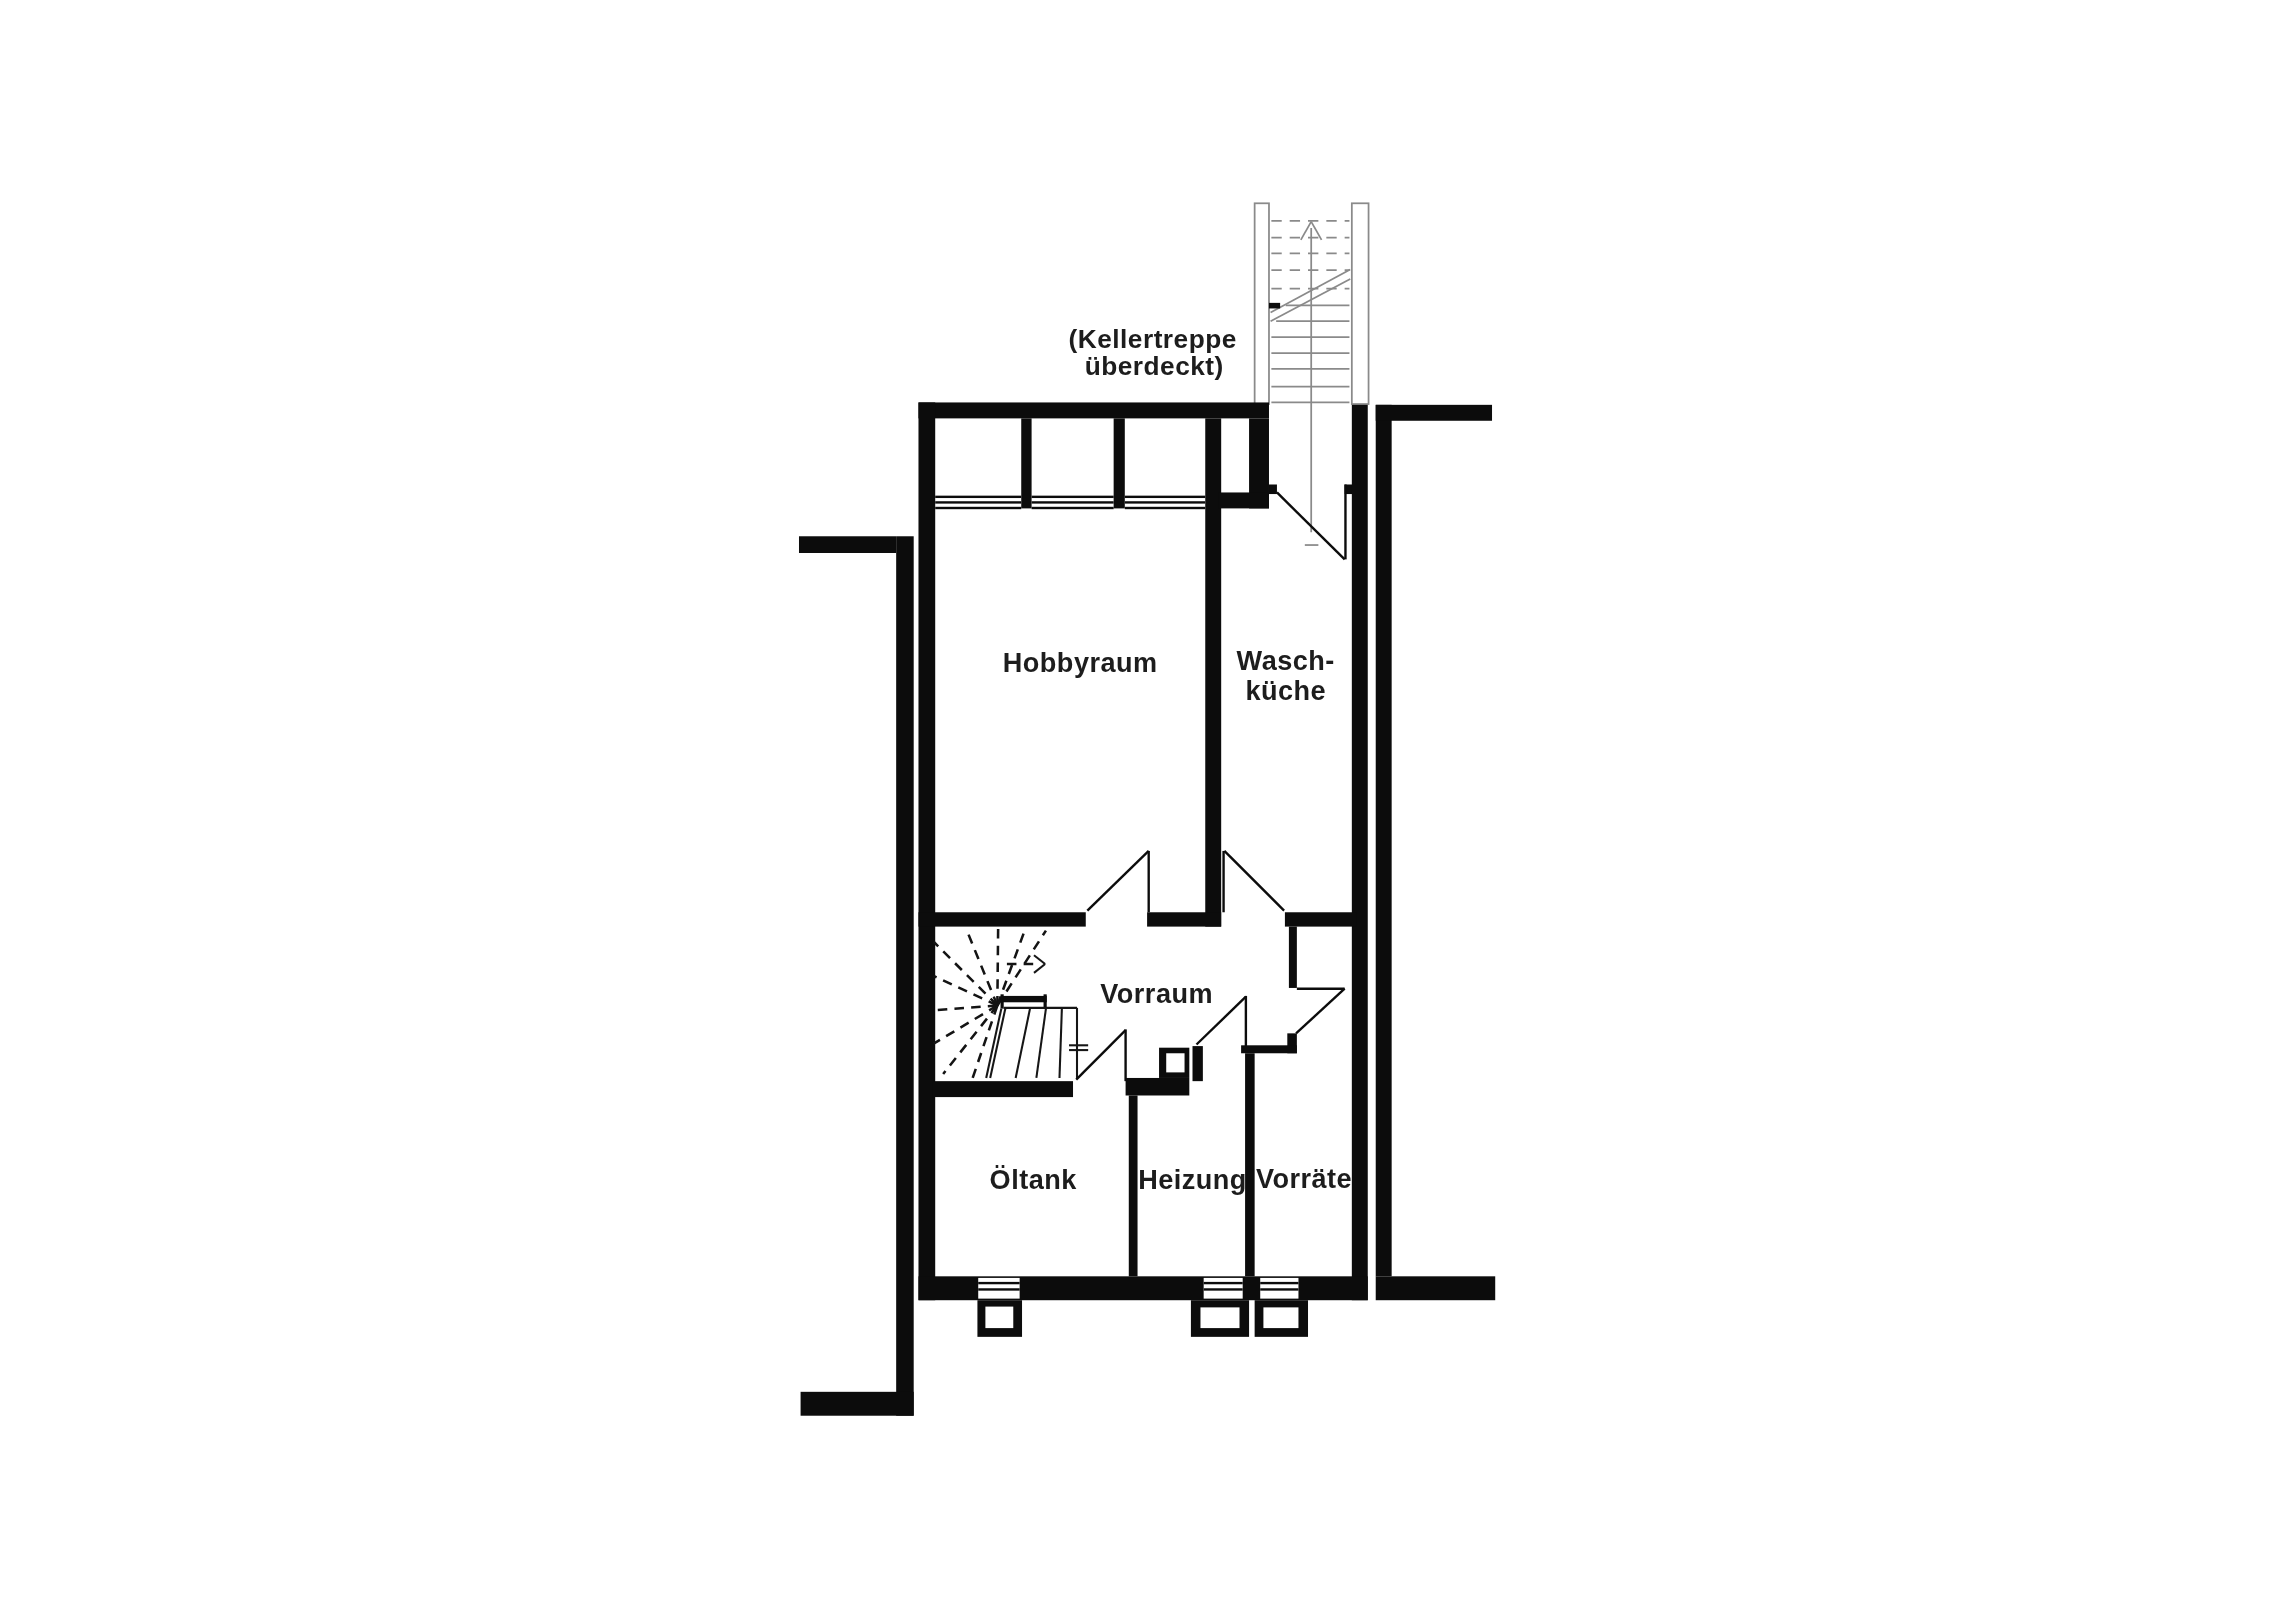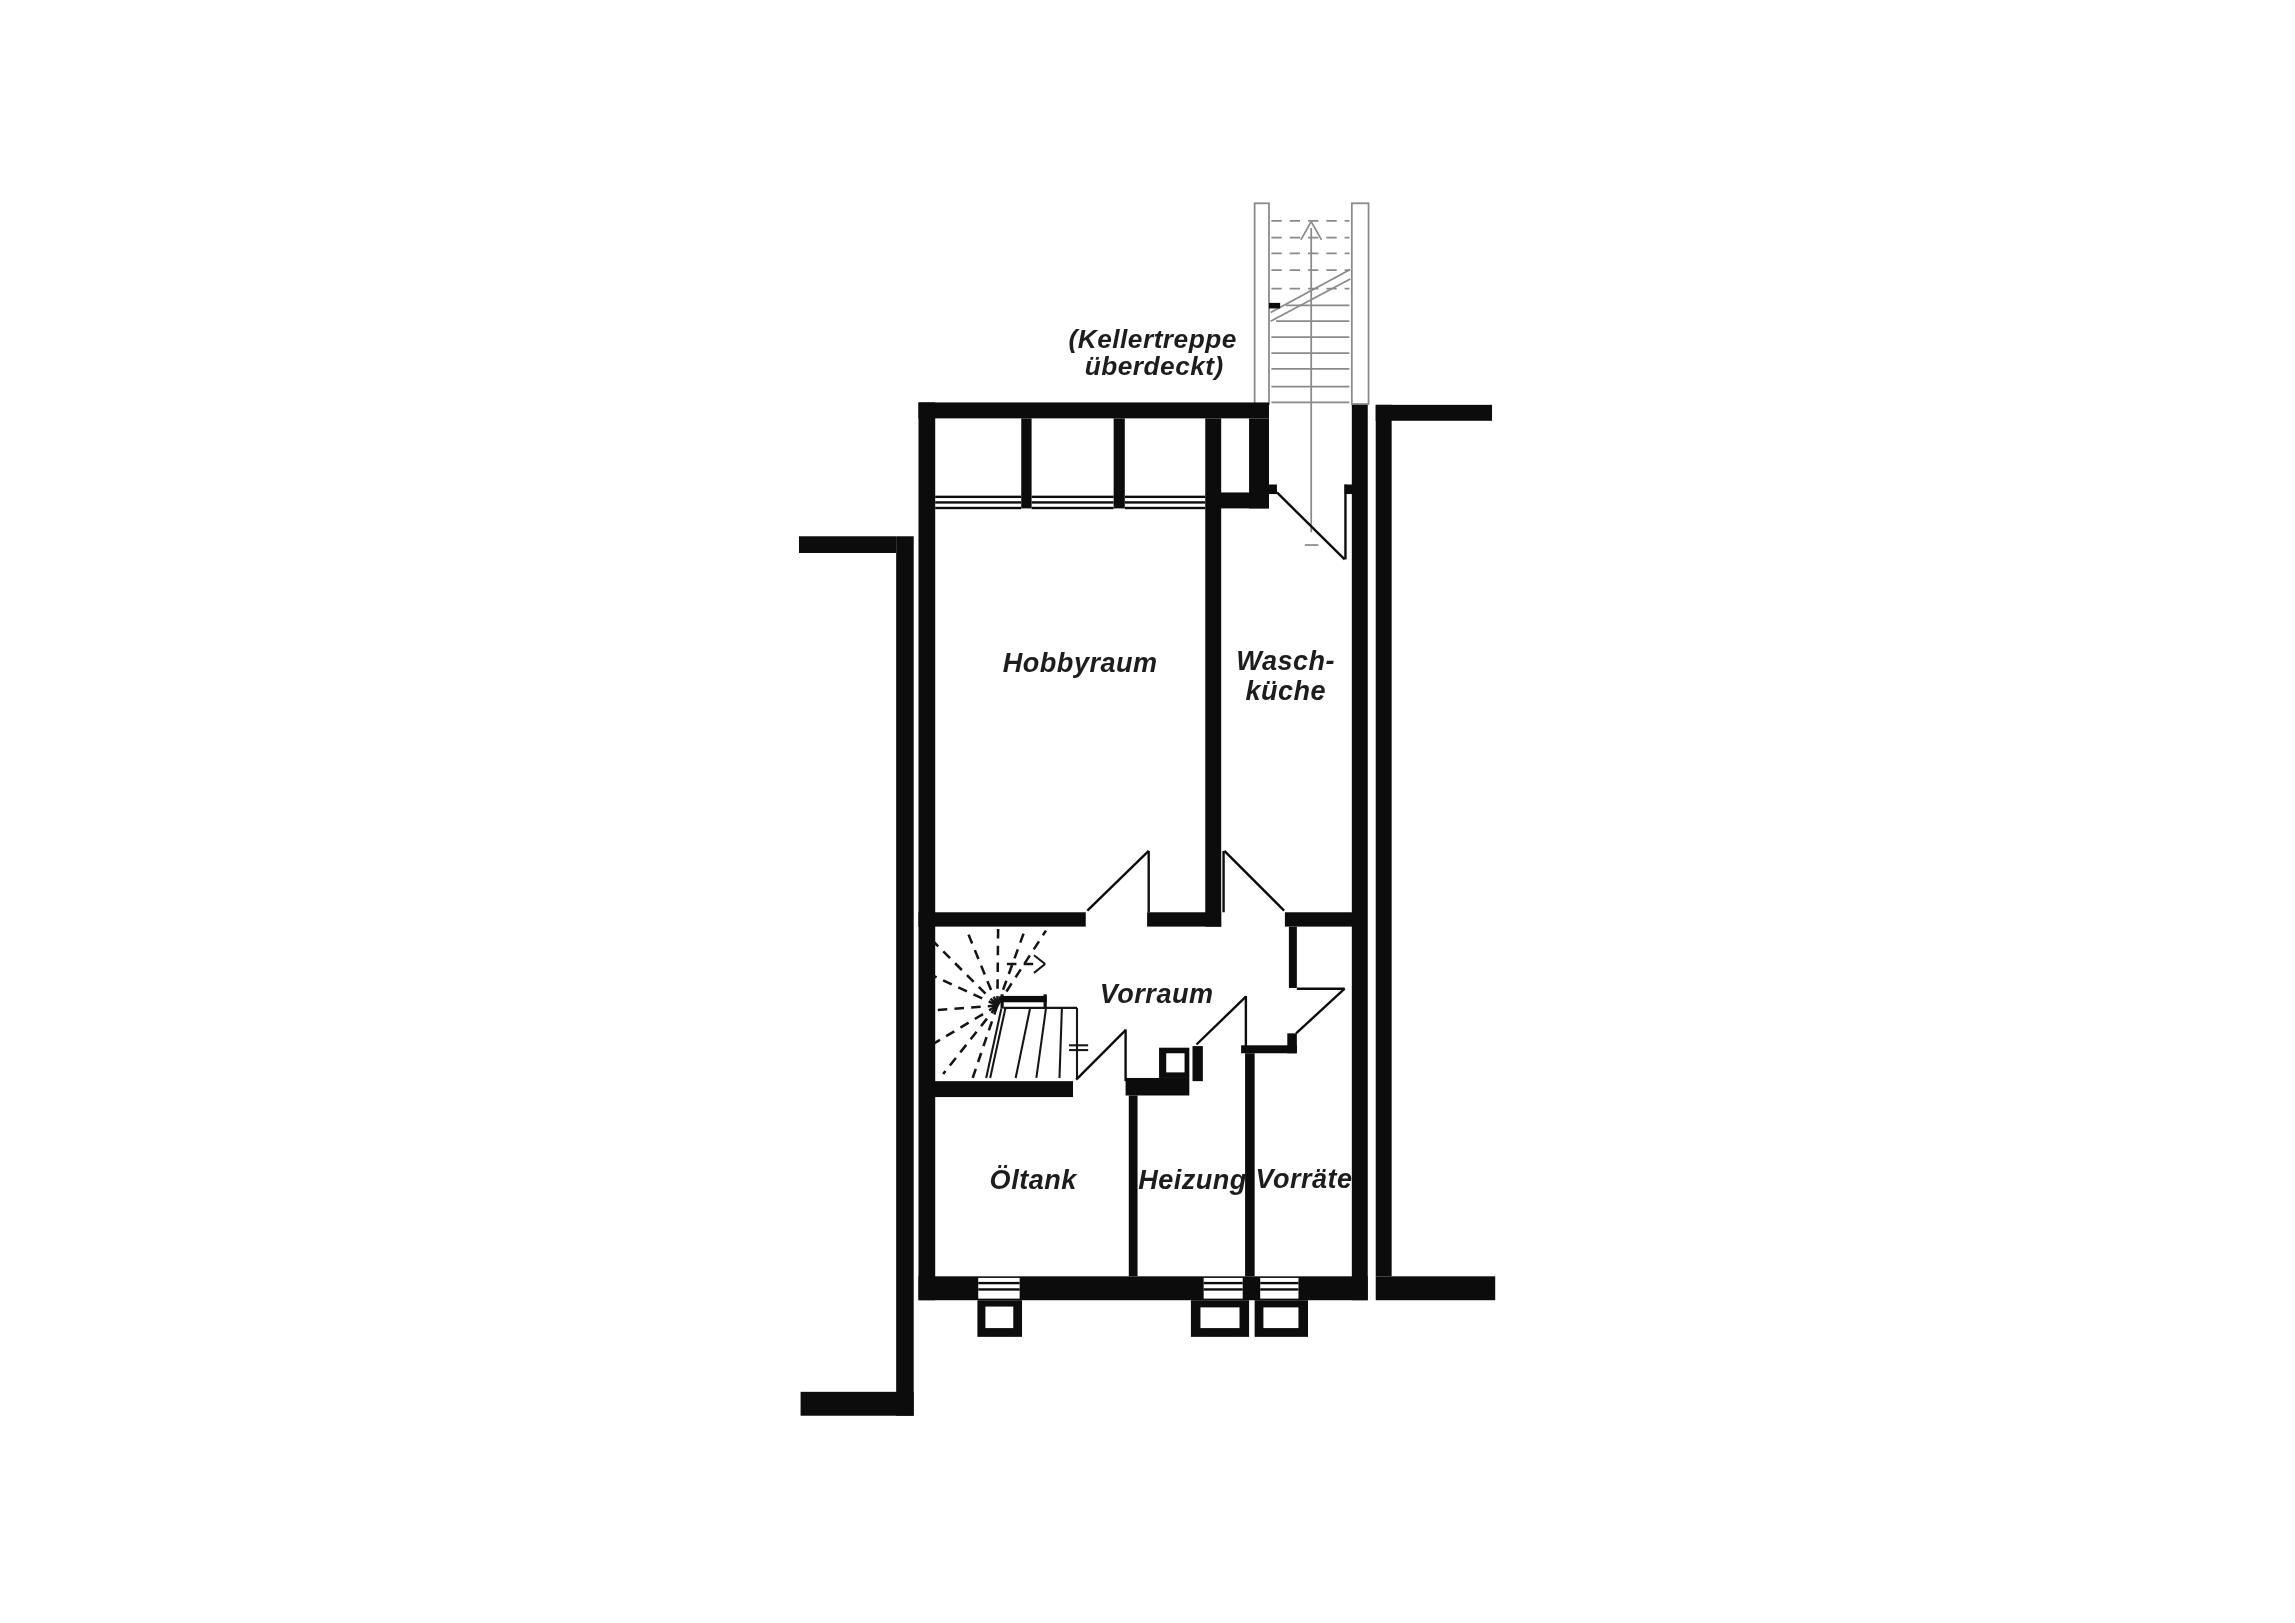--- a/index.html
+++ b/index.html
@@ -10,21 +10,20 @@
     height: 100%;
     overflow: hidden;
   }
   .plan-wrap {
     width: 100vw;
     height: 100vh;
     display: flex;
     align-items: center;
     justify-content: center;
     background: #ffffff;
-    font-style: italic;
   }
   svg {
     display: block;
     width: 100vw;
     height: 100vh;
   }
   .room-label {
     font-family: "Liberation Sans", "DejaVu Sans", sans-serif;
     font-size: 34px;
     font-weight: 600;

